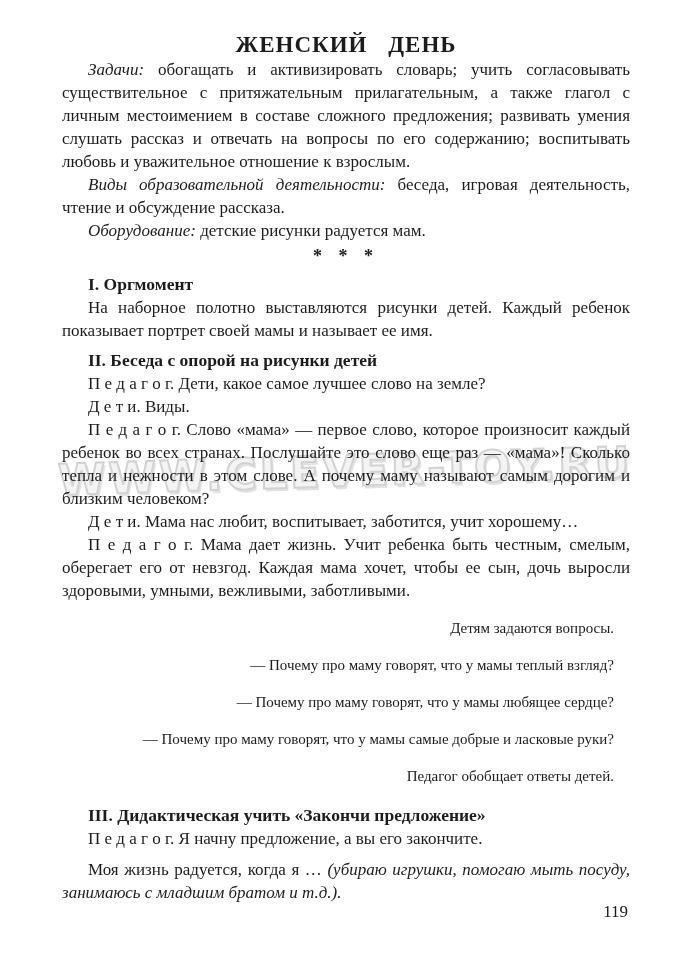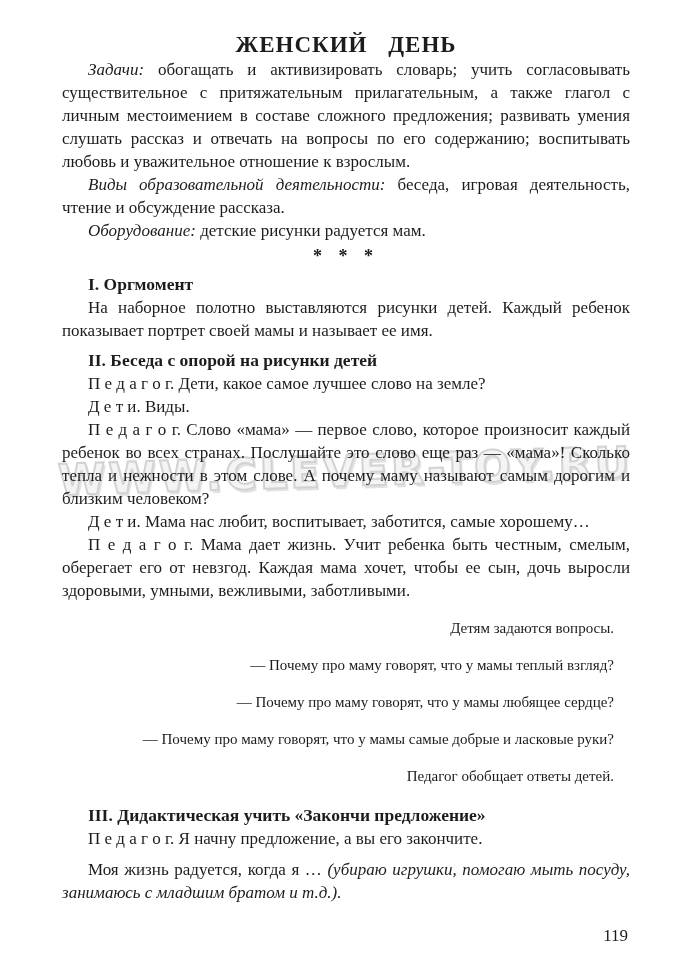--- a/index.html
+++ b/index.html
@@ -91,21 +91,21 @@
   }
   p.example {
     margin-top: 8px;
   }
   .example-italic {
     font-style: italic;
   }
   .page-number {
     position: absolute;
     right: 64px;
-    bottom: 14px;
+    bottom: 38px;
     z-index: 1;
     font-size: 17px;
     line-height: 20px;
   }
 </style>
 </head>
 <body>
 
 <div class="page">
 
@@ -126,21 +126,21 @@
 
     <h3 class="section-title">I. Оргмомент</h3>
     <p class="body-par">На наборное полотно выставляются рисунки детей. Каждый ребенок показывает портрет своей мамы и называет ее имя.</p>
 
     <h3 class="section-title">II. Беседа с опорой на рисунки детей</h3>
 
     <div class="dialog">
       <p class="body-par"><span>П е д а г о г.</span><span> Дети, какое самое лучшее слово на земле?</span></p>
       <p class="body-par"><span>Д е т и.</span><span> Виды.</span></p>
       <p class="body-par"><span>П е д а г о г.</span><span> Слово «мама» — первое слово, которое произносит каждый ребенок во всех странах. Послушайте это слово еще раз — «мама»! Сколько тепла и нежности в этом слове. А почему маму называют самым дорогим и близким человеком?</span></p>
-      <p class="body-par"><span>Д е т и.</span><span> Мама нас любит, воспитывает, заботится, самые хорошему…</span></p>
+      <p class="body-par"><span>Д е т и.</span><span> Мама нас любит, воспитывает, заботится, учит хорошему…</span></p>
       <p class="body-par"><span>П е д а г о г.</span><span> Мама дает жизнь. Учит ребенка быть честным, смелым, оберегает его от невзгод. Каждая мама хочет, чтобы ее сын, дочь выросли здоровыми, умными, вежливыми, заботливыми.</span></p>
     </div>
 
     <div class="note-block">
       <p>Детям задаются вопросы.</p>
       <p>— Почему про маму говорят, что у мамы теплый взгляд?</p>
       <p>— Почему про маму говорят, что у мамы любящее сердце?</p>
       <p>— Почему про маму говорят, что у мамы самые добрые и ласковые руки?</p>
       <p>Педагог обобщает ответы детей.</p>
     </div>

